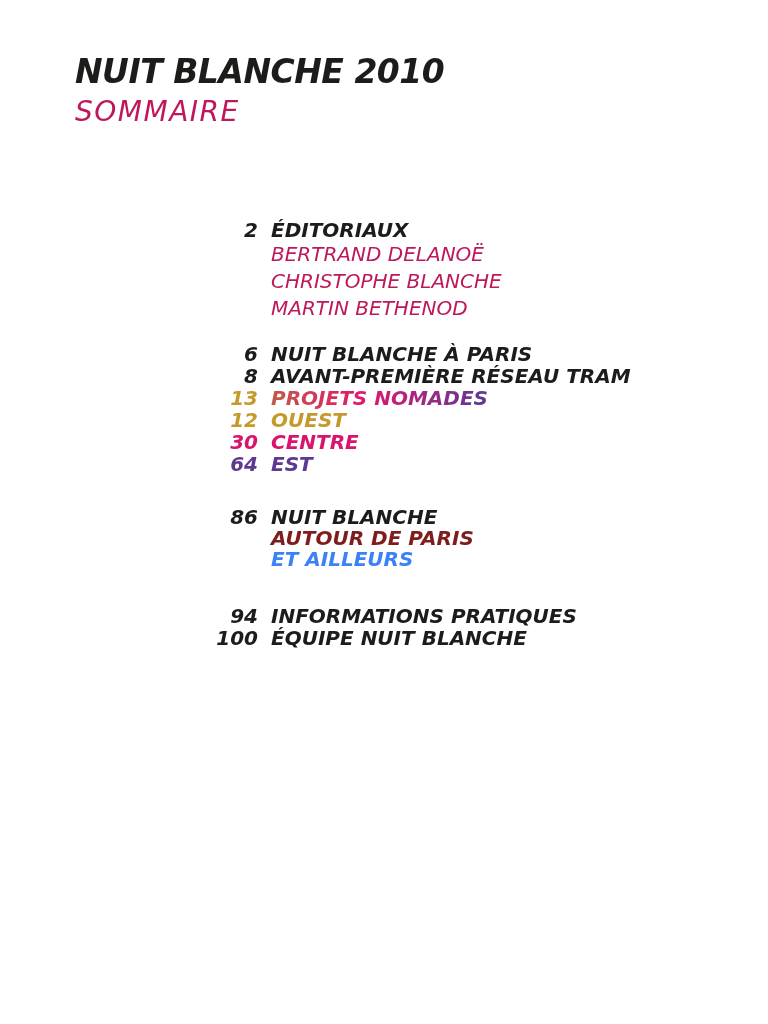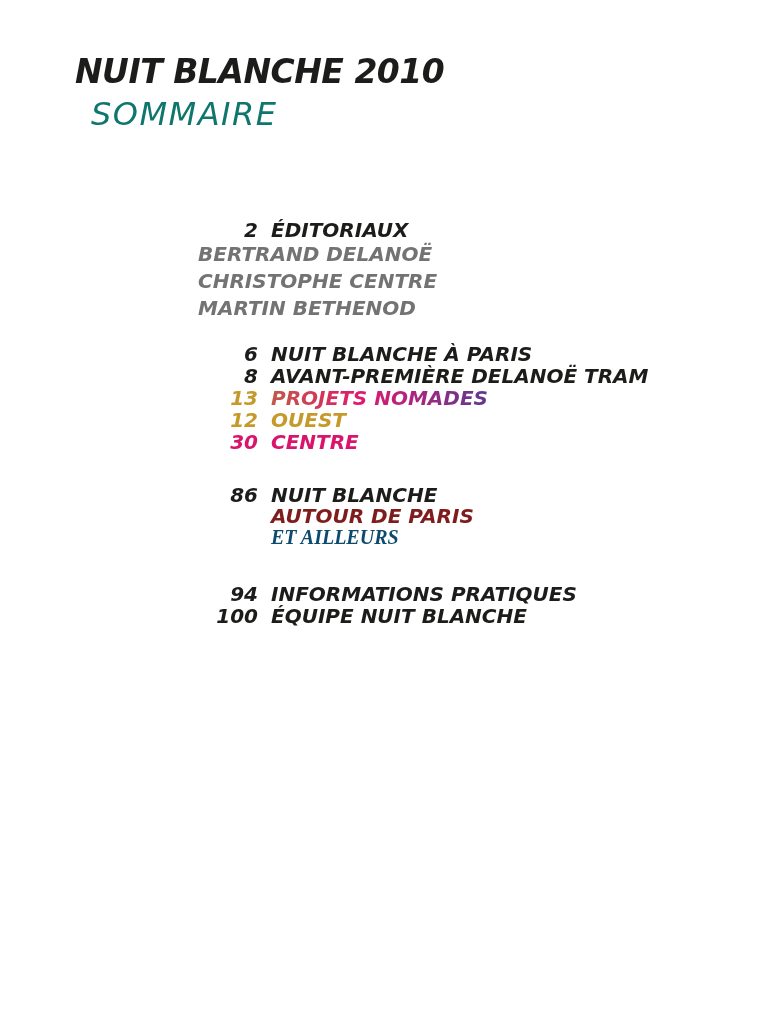--- a/index.html
+++ b/index.html
@@ -20,69 +20,69 @@
     top: 52px;
   }
   .title {
     font-size: 33px;
     font-weight: bold;
     letter-spacing: -0.5px;
     color: #1c1c1a;
     white-space: nowrap;
   }
   .subtitle {
-    font-size: 32px;
+    font-size: 28px;
     font-weight: normal;
     letter-spacing: 1.5px;
-    color: #0f766e;
+    color: #be185d;
     margin-top: 4px;
     white-space: nowrap;
-    margin-left: 16px;
   }
   .toc {
     position: absolute;
     left: 198px;
     top: 219px;
     font-weight: bold;
     font-size: 20px;
   }
   .row {
     display: flex;
     line-height: 22px;
     white-space: nowrap;
   }
   .num {
     width: 60px;
     text-align: right;
     flex: 0 0 60px;
   }
   .label { margin-left: 13px; }
   .subline {
+    margin-left: 73px;
     line-height: 27px;
-    font-weight: bold;
-    color: #737373;
+    font-weight: normal;
+    color: #be185d;
     white-space: nowrap;
   }
   .subline-bold {
     margin-left: 73px;
     line-height: 21px;
     font-weight: bold;
     white-space: nowrap;
   }
   .g2 { margin-top: 21px; }
   .g3 { margin-top: 32px; }
   .g3 .row { line-height: 21px; }
   .g4 { margin-top: 35px; }
   .g5 { }
   .c-black  { color: #1c1c1a; }
   .c-gold   { color: #c6992b; }
   .c-magenta{ color: #d9146c; text-align: right; }
   .c-purple { color: #5c3a92; }
   .c-teal   { color: #7f1d1d; }
-  .c-brown  { color: #0c4a6e; font-family: Liberation Serif, serif; }
+  .c-brown  { color: #3b82f6; }
   .c-gradient { color: #d9146c; }
   @supports ((-webkit-background-clip: text) or (background-clip: text)) {
     .c-gradient {
       background: linear-gradient(90deg, #c25947 0%, #e0186e 42%, #5c3a92 100%);
       -webkit-background-clip: text;
       background-clip: text;
       color: transparent;
     }
   }
 </style>
@@ -97,44 +97,48 @@
   </div>
 
   <div class="toc">
 
     <div class="group">
       <div class="row">
         <span class="num c-black">2</span>
         <span class="label c-black">ÉDITORIAUX</span>
       </div>
       <div class="subline">BERTRAND DELANOË</div>
-      <div class="subline">CHRISTOPHE CENTRE</div>
+      <div class="subline">CHRISTOPHE BLANCHE</div>
       <div class="subline">MARTIN BETHENOD</div>
     </div>
 
     <div class="group g2">
       <div class="row">
         <span class="num c-black">6</span>
         <span class="label c-black">NUIT BLANCHE À PARIS</span>
       </div>
       <div class="row">
         <span class="num c-black">8</span>
-        <span class="label c-black">AVANT-PREMIÈRE DELANOË TRAM</span>
+        <span class="label c-black">AVANT-PREMIÈRE RÉSEAU TRAM</span>
       </div>
       <div class="row">
         <span class="num c-gold">13</span>
         <span class="label c-gradient">PROJETS NOMADES</span>
       </div>
       <div class="row">
         <span class="num c-gold">12</span>
         <span class="label c-gold">OUEST</span>
       </div>
       <div class="row">
         <span class="num c-magenta">30</span>
         <span class="label c-magenta">CENTRE</span>
+      </div>
+      <div class="row">
+        <span class="num c-purple">64</span>
+        <span class="label c-purple">EST</span>
       </div>
     </div>
 
     <div class="group g3">
       <div class="row">
         <span class="num c-black">86</span>
         <span class="label c-black">NUIT BLANCHE</span>
       </div>
       <div class="subline-bold c-teal">AUTOUR DE PARIS</div>
       <div class="subline-bold c-brown">ET AILLEURS</div>

